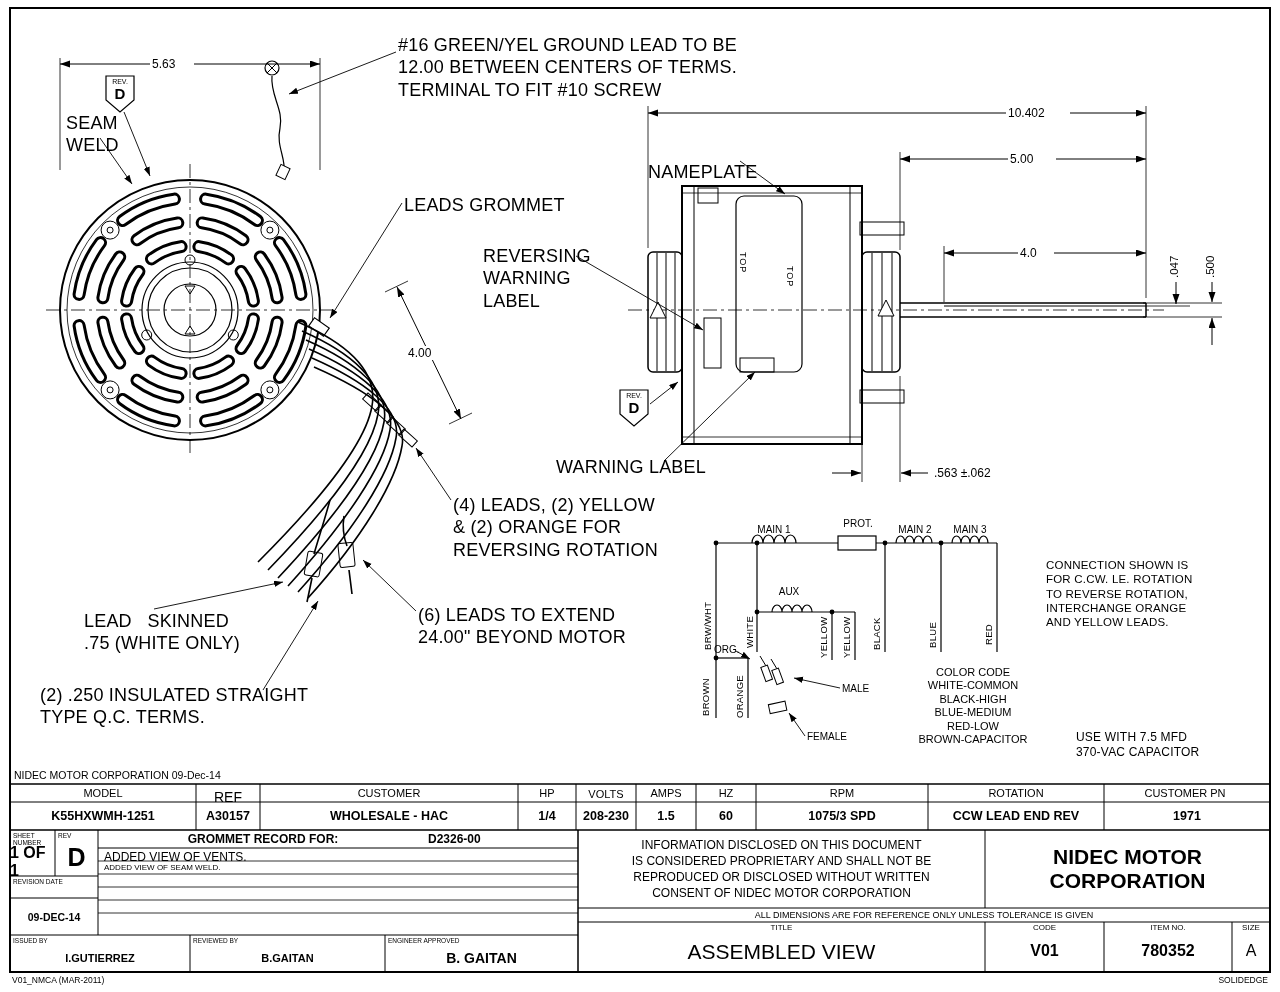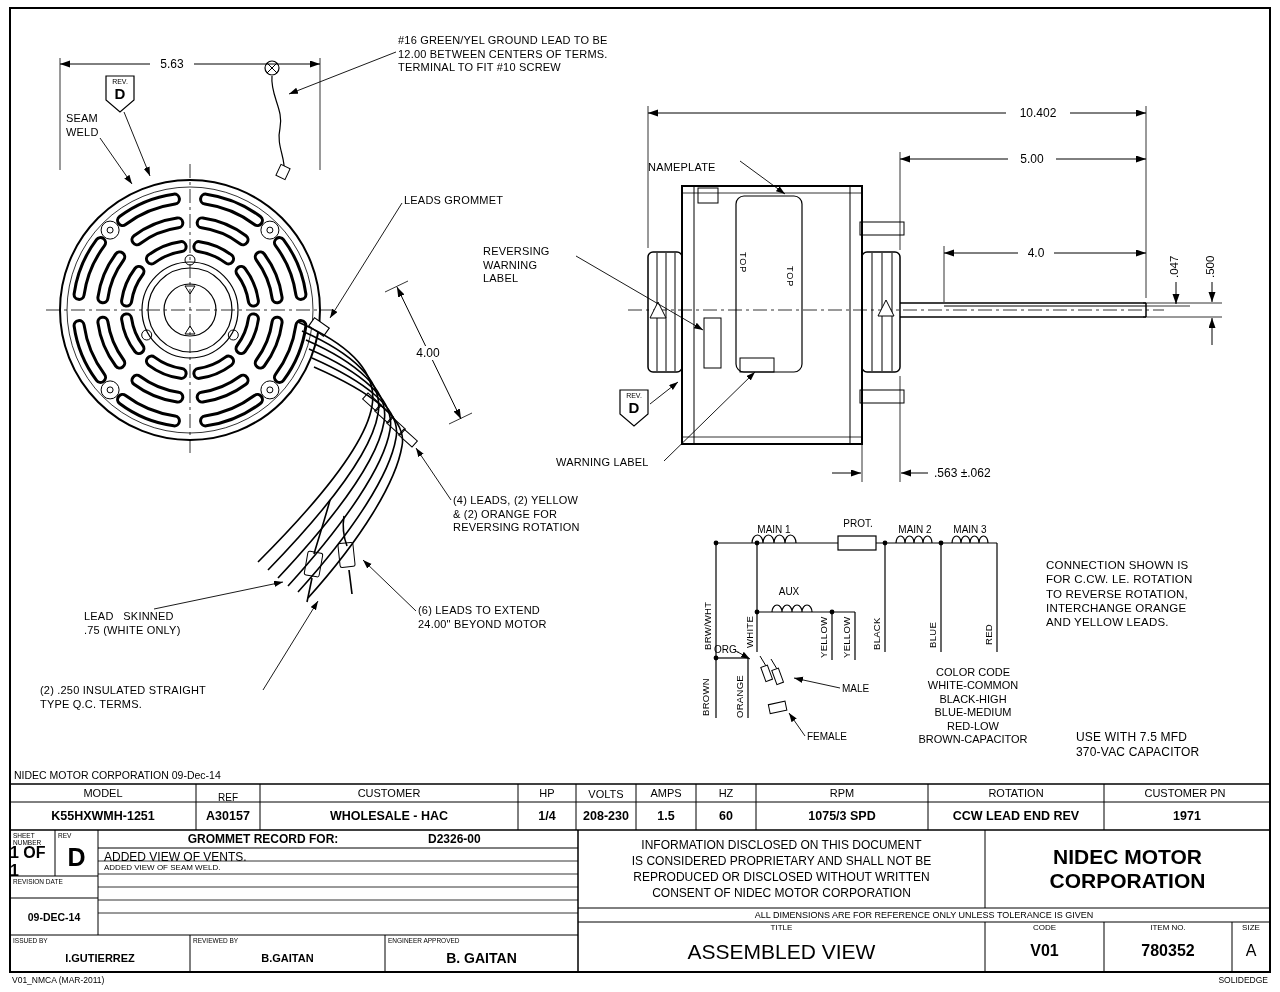--- a/index.html
+++ b/index.html
@@ -1,20 +1,20 @@
 <!DOCTYPE html>
 <html><head>
 <meta charset="utf-8">
 <style>
   *{margin:0;padding:0;box-sizing:border-box}
   html,body{width:1280px;height:992px;background:#fff;font-family:"Liberation Sans",sans-serif;color:#000;position:relative;overflow:hidden}
   .abs{position:absolute}
   .pre{white-space:pre-wrap}
-  .lbl{font-size:11px;line-height:1.24;letter-spacing:.2px}
-  .dim{font-size:12px;background:#fff;text-align:center;padding:0 2px}
+  .lbl{font-size:18px;line-height:1.24;letter-spacing:.2px}
+  .dim{font-size:12px;background:#fff;padding:0 2px}
   .rot{transform:rotate(-90deg);transform-origin:0 0;white-space:nowrap;font-size:9.5px;letter-spacing:.3px}
   .rotdim{transform:rotate(-90deg);transform-origin:0 0;white-space:nowrap;font-size:11.5px}
   .rotcw{transform:rotate(90deg);transform-origin:0 0;white-space:nowrap;font-size:9px;letter-spacing:1px}
   .sch{font-size:10px;text-align:center}
   .ctr{text-align:center}
   .b{font-weight:bold}
   .cell{display:flex;align-items:center;justify-content:center}
   .tiny{font-size:6.5px;line-height:1.1}
   svg{position:absolute;left:0;top:0}
   svg line,svg path,svg rect,svg circle,svg polygon{stroke:#000;fill:none}
@@ -333,21 +333,21 @@
 <div class="abs rot" style="left:841px;top:658px">YELLOW</div>
 <div class="abs rot" style="left:871px;top:650px">BLACK</div>
 <div class="abs rot" style="left:927px;top:648px">BLUE</div>
 <div class="abs rot" style="left:983px;top:645px">RED</div>
 <div class="abs rot" style="left:700px;top:716px">BROWN</div>
 <div class="abs rot" style="left:734px;top:718px">ORANGE</div>
 
 <div class="abs" style="left:14px;top:769px;font-size:10.5px">NIDEC MOTOR CORPORATION 09-Dec-14</div>
 
 <div class="abs cell" style="left:10px;top:785px;width:186px;height:16px;font-size:11px">MODEL</div>
-<div class="abs cell" style="left:196px;top:785px;width:64px;height:24px;font-size:10px">REF</div>
+<div class="abs cell" style="left:196px;top:785px;width:64px;height:24px;font-size:14px">REF</div>
 <div class="abs cell" style="left:260px;top:785px;width:258px;height:16px;font-size:11px">CUSTOMER</div>
 <div class="abs cell" style="left:518px;top:785px;width:58px;height:16px;font-size:11px">HP</div>
 <div class="abs cell" style="left:576px;top:785px;width:60px;height:17px;font-size:11px">VOLTS</div>
 <div class="abs cell" style="left:636px;top:785px;width:60px;height:16px;font-size:11px">AMPS</div>
 <div class="abs cell" style="left:696px;top:785px;width:60px;height:16px;font-size:11px">HZ</div>
 <div class="abs cell" style="left:756px;top:785px;width:172px;height:16px;font-size:11px">RPM</div>
 <div class="abs cell" style="left:928px;top:785px;width:176px;height:16px;font-size:11px">ROTATION</div>
 <div class="abs cell" style="left:1104px;top:785px;width:162px;height:16px;font-size:11px">CUSTOMER PN</div>
 
 <div class="abs cell b" style="left:10px;top:803px;width:186px;height:26px;font-size:12.5px">K55HXWMH-1251</div>

